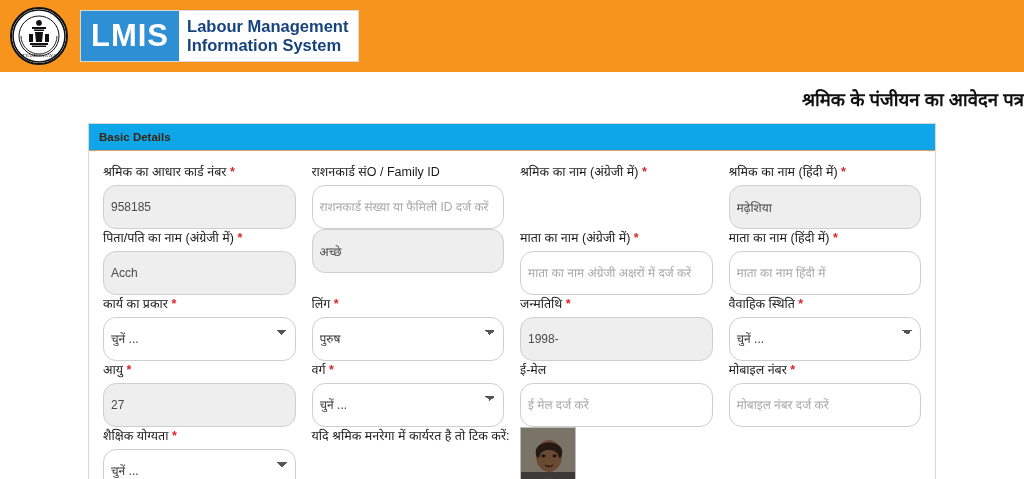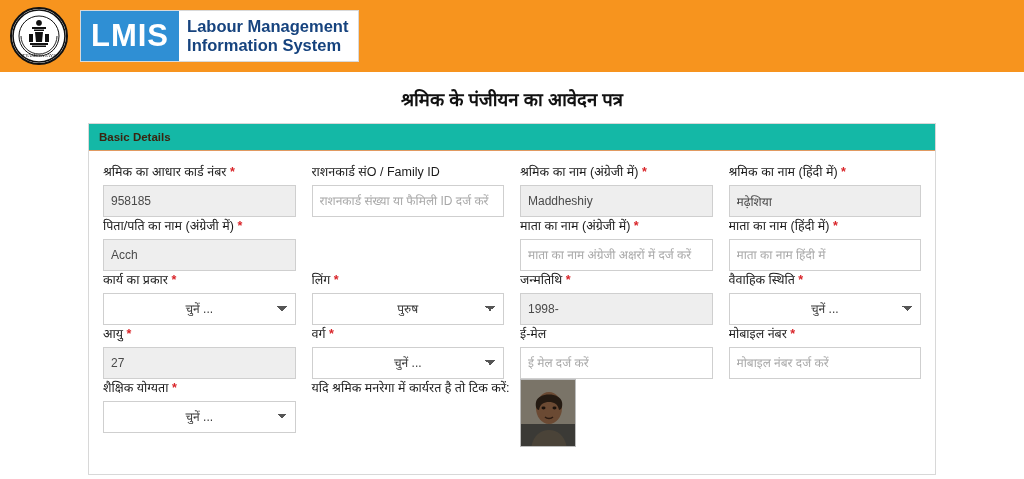--- a/index.html
+++ b/index.html
@@ -63,36 +63,36 @@
     font-size: 16.5px;
     line-height: 19px;
     padding: 6px 10px 6px 8px;
     display: flex;
     flex-direction: column;
     white-space: nowrap;
   }
 
   
   .page-title {
-    text-align: center;
+    text-align: right;
     font-size: 18.5px;
     font-weight: bold;
     color: #111;
     padding: 14px 0 12px 0;
   }
 
   
   .panel {
     margin: 0 88px;
     border: 1px solid #d8d8d8;
     background: #fff;
     min-height: 352px;
   }
   .panel-head {
-    background: #14b8a6;
+    background: #0ea5e9;
     border-bottom: 1px solid #e09a62;
     padding: 7px 10px;
     font-size: 11.5px;
     color: #3b2410;
     font-weight: bold;
   }
   .panel-body {
     padding: 12px 14px 18px 14px;
   }
 
@@ -112,43 +112,42 @@
     font-size: 12.5px;
     color: #1a1a1a;
     margin-bottom: 5px;
     white-space: nowrap;
     overflow: hidden;
   }
   .req { color: #d9252a; font-weight: bold; }
 
   .ctl {
     width: 100%;
-    height: 32px;
+    height: 44px;
     border: 1px solid #cfcfcf;
-    border-radius: 0;
+    border-radius: 13px;
     background: #ffffff;
     font-size: 12px;
     color: #3a3a3a;
     padding: 0 7px;
     font-family: "Liberation Sans", sans-serif;
     outline: none;
   }
   .ctl.filled {
     background: #eeeeee;
     color: #4a4a4a;
   }
   .ctl::placeholder { color: #a9a9a9; }
   select.ctl {
     appearance: none;
     -webkit-appearance: none;
     background-image: linear-gradient(45deg, transparent 50%, #555 50%), linear-gradient(135deg, #555 50%, transparent 50%);
     background-position: calc(100% - 13px) 12px, calc(100% - 8px) 12px;
     background-size: 5px 5px, 5px 5px;
     background-repeat: no-repeat;
-    text-align: center;
   }
 
   
   .checkrow {
     display: flex;
     align-items: center;
     gap: 18px;
     font-size: 12.5px;
     color: #1a1a1a;
     margin-bottom: 8px;
@@ -208,34 +207,34 @@
         <div class="cell">
           <label class="fl"><span>श्रमिक का आधार कार्ड नंबर</span> <span class="req">*</span></label>
           <input class="ctl filled" type="text" value="958185" style="">
         </div>
         <div class="cell">
           <label class="fl">राशनकार्ड संO / Family ID</label>
           <input class="ctl" type="text" placeholder="राशनकार्ड संख्या या फैमिली ID दर्ज करें" style="">
         </div>
         <div class="cell">
           <label class="fl"><span>श्रमिक का नाम (अंग्रेजी में)</span> <span class="req">*</span></label>
-          <input class="ctl filled" type="text" value="Maddheshiy" style="">
         </div>
         <div class="cell">
           <label class="fl"><span>श्रमिक का नाम (हिंदी में)</span> <span class="req">*</span></label>
           <input class="ctl filled" type="text" value="मढ़ेशिया" style="">
         </div>
       </div>
 
       <div class="row">
         <div class="cell">
           <label class="fl"><span>पिता/पति का नाम (अंग्रेजी में)</span> <span class="req">*</span></label>
           <input class="ctl filled" type="text" value="Acch" style="">
         </div>
         <div class="cell">
+          <input class="ctl filled" type="text" value="अच्छे" style="">
         </div>
         <div class="cell">
           <label class="fl"><span>माता का नाम (अंग्रेजी में)</span> <span class="req">*</span></label>
           <input class="ctl" type="text" placeholder="माता का नाम अंग्रेजी अक्षरों में दर्ज करें" style="">
         </div>
         <div class="cell">
           <label class="fl"><span>माता का नाम (हिंदी में)</span> <span class="req">*</span></label>
           <input class="ctl" type="text" placeholder="माता का नाम हिंदी में" style="">
         </div>
       </div>

